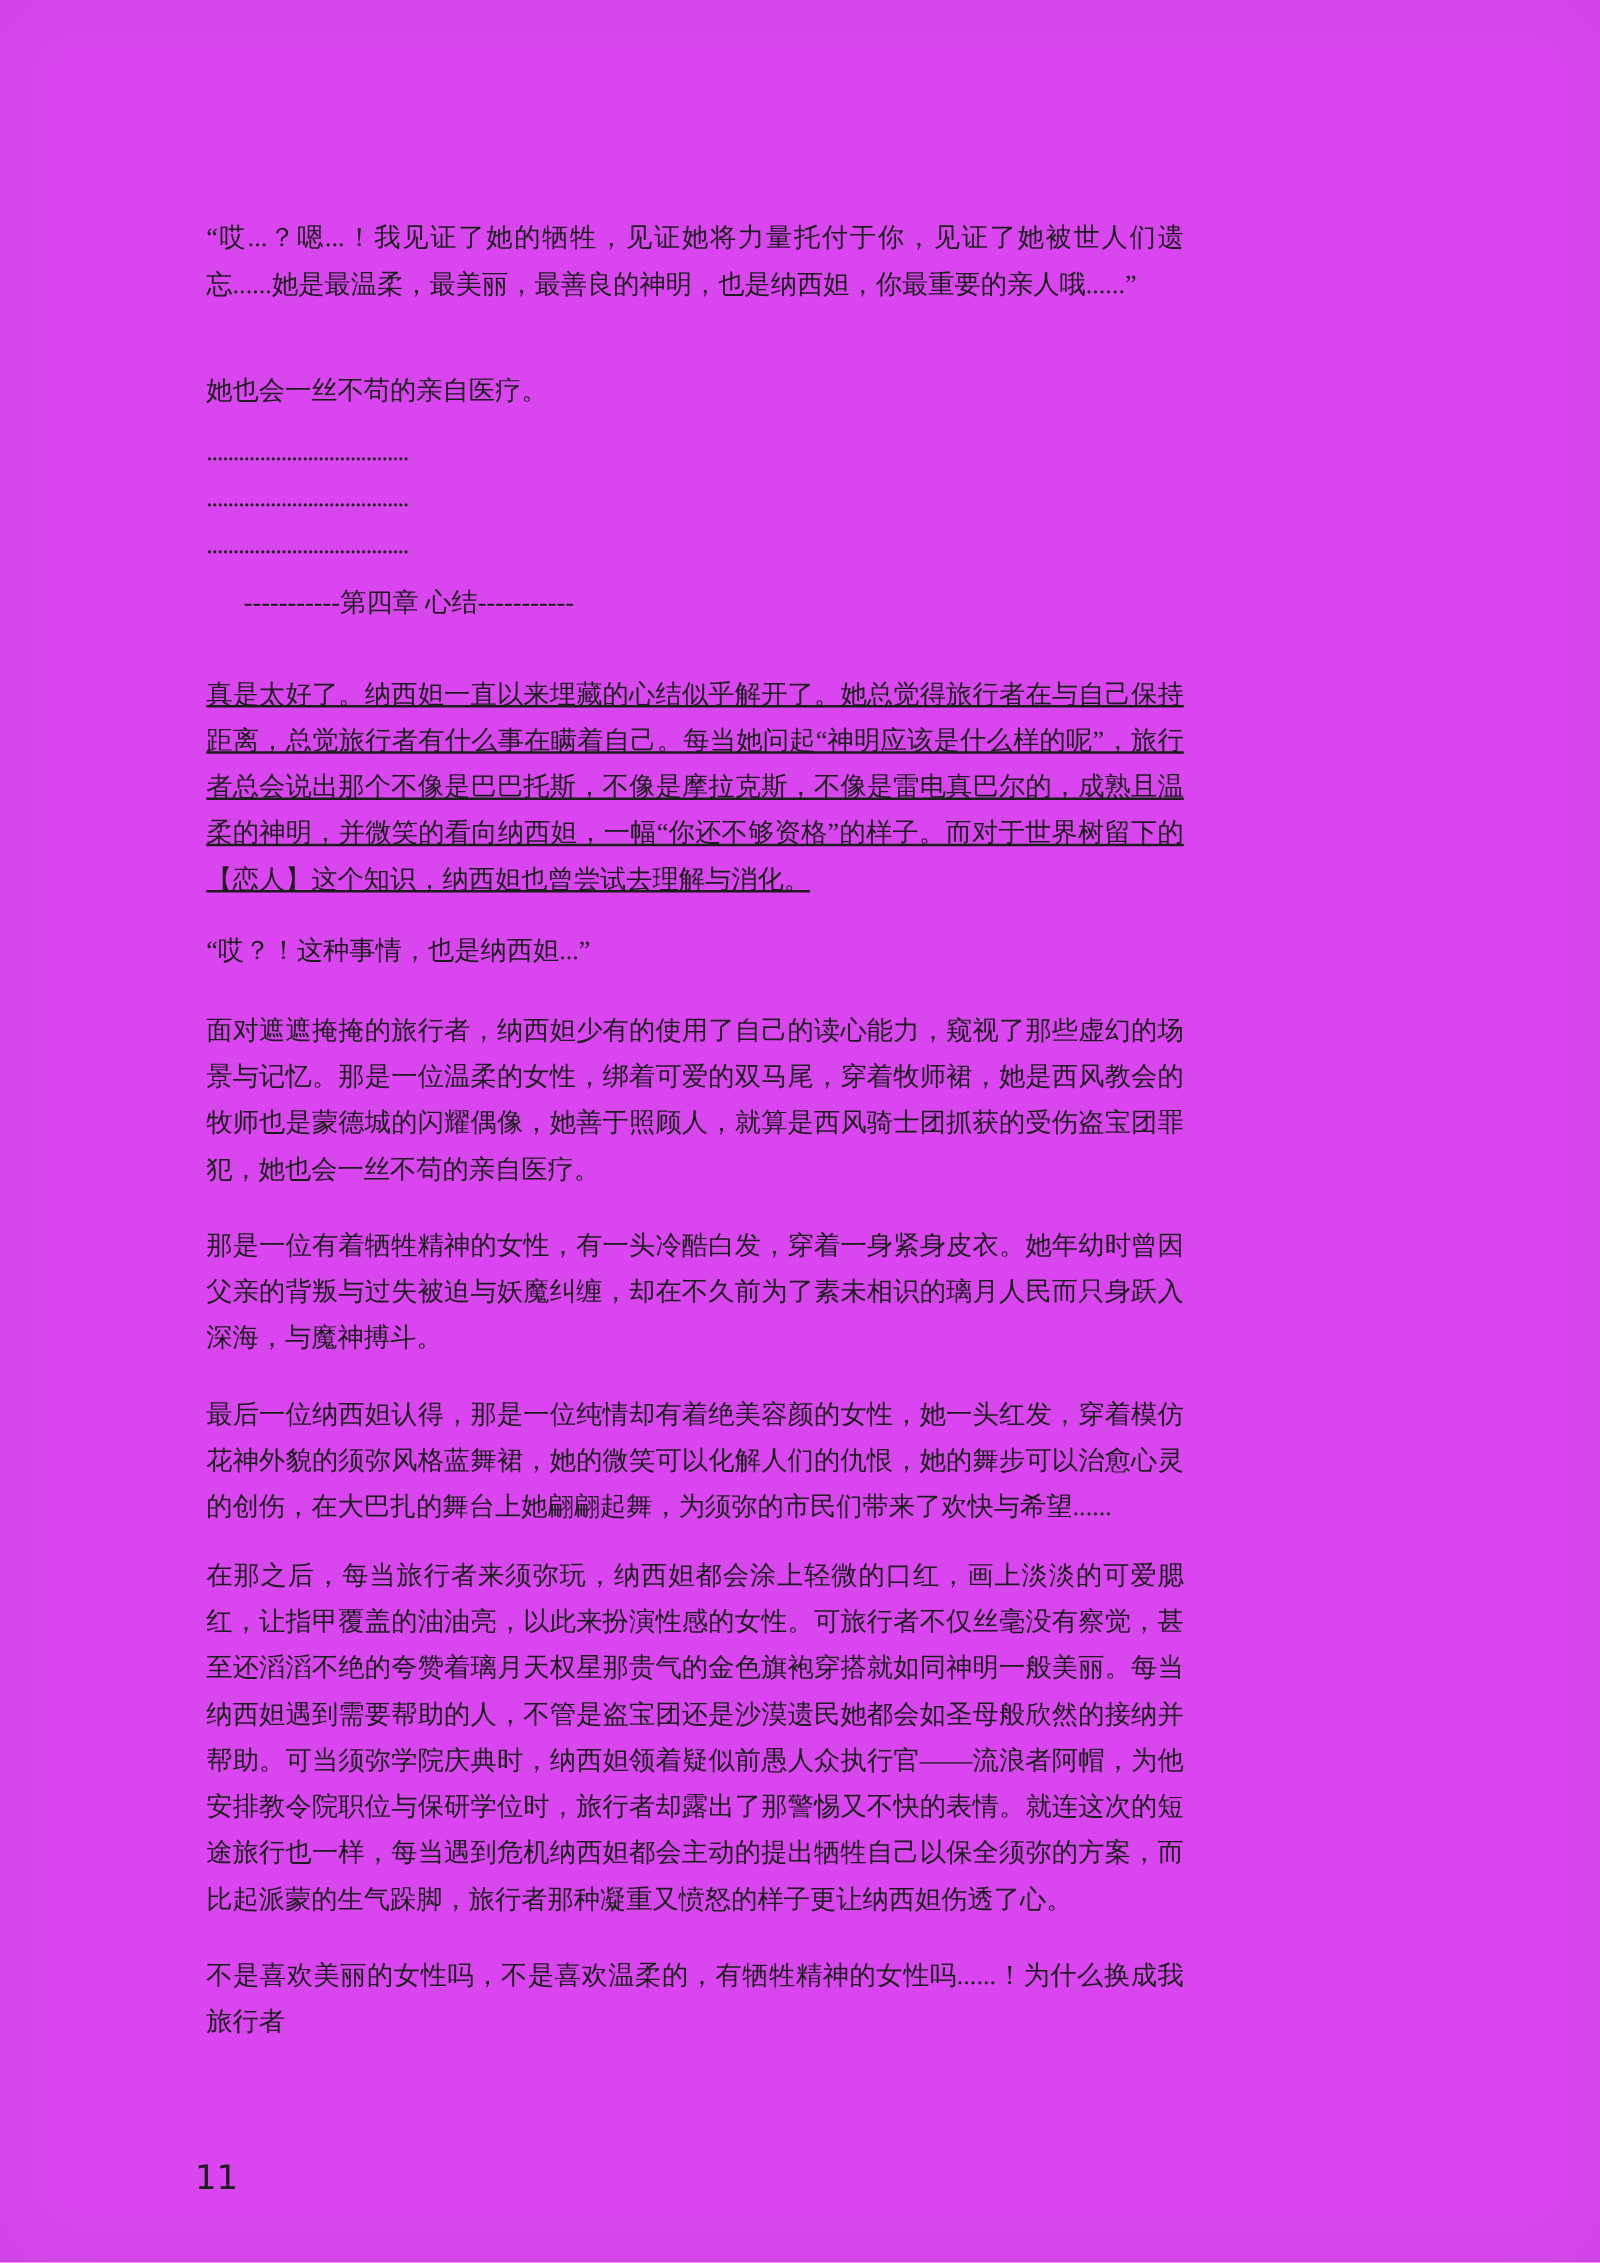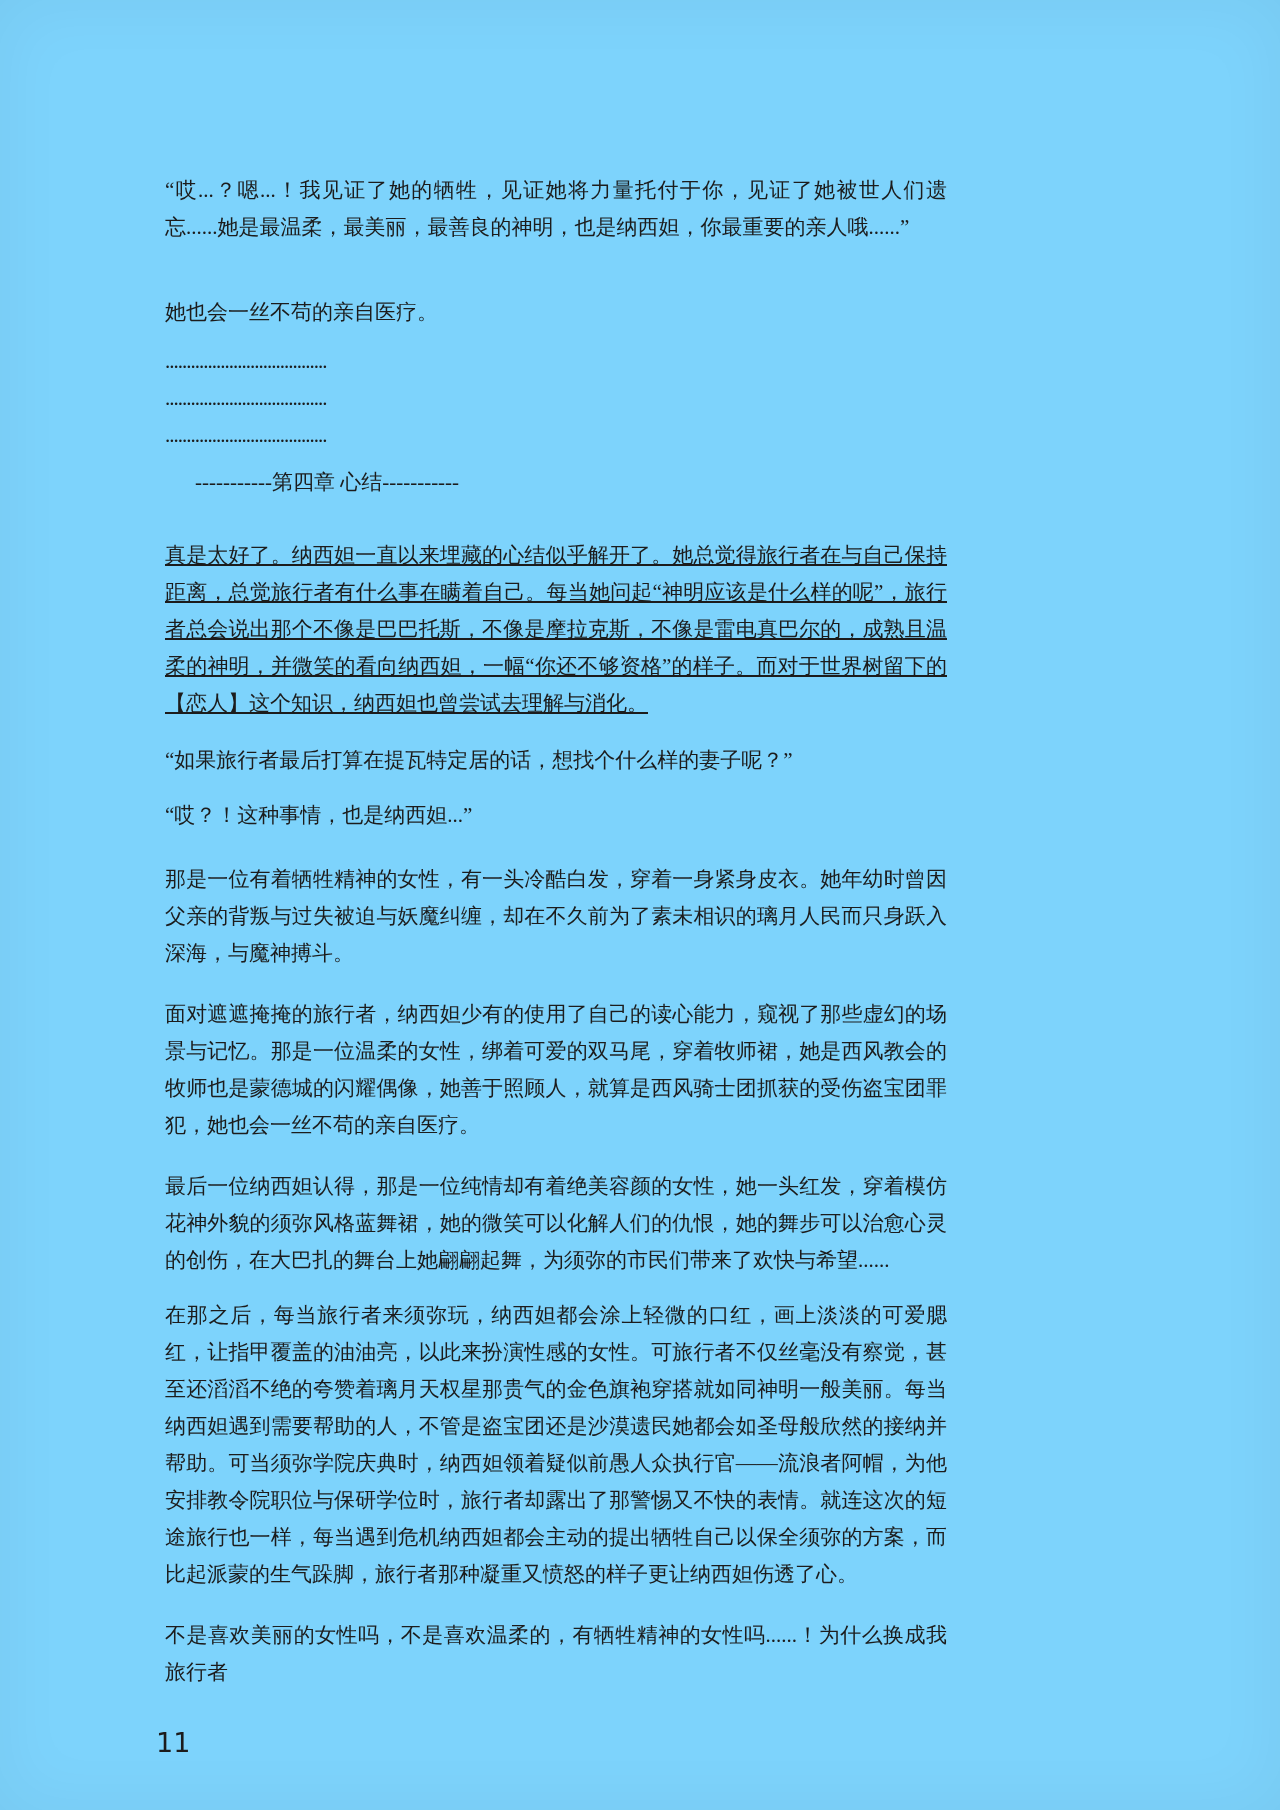--- a/index.html
+++ b/index.html
@@ -5,21 +5,21 @@
   html, body {
     margin: 0;
     padding: 0;
     background: #f4f4f4;
   }
   .page {
     position: relative;
     width: 1280px;
     height: 1810px;
     margin: 0 auto;
-    background: #7dd3fc;
+    background: #d946ef;
     box-shadow: inset 0 0 70px rgba(0,0,0,0.05);
     overflow: hidden;
   }
   .content {
     position: absolute;
     left: 165px;
     top: 172px;
     width: 782px;
     font-family: "Liberation Serif", "DejaVu Serif", serif;
     font-size: 21px;
@@ -57,23 +57,22 @@
 
 <div class="page">
   <div class="content">
     <p class="mb48">“哎...？嗯...！我见证了她的牺牲，见证她将力量托付于你，见证了她被世人们遗忘......她是最温柔，最美丽，最善良的神明，也是纳西妲，你最重要的亲人哦......”</p>
     <p class="mb12">她也会一丝不苟的亲自医疗。</p>
     <p class="dots mb0">......................................</p>
     <p class="dots mb0">......................................</p>
     <p class="dots mb10">......................................</p>
     <p class="heading mb36">-----------第四章 心结-----------</p>
     <p class="mb20">真是太好了。纳西妲一直以来埋藏的心结似乎解开了。她总觉得旅行者在与自己保持距离，总觉旅行者有什么事在瞒着自己。每当她问起“神明应该是什么样的呢”，旅行者总会说出那个不像是巴巴托斯，不像是摩拉克斯，不像是雷电真巴尔的，成熟且温柔的神明，并微笑的看向纳西妲，一幅“你还不够资格”的样子。而对于世界树留下的【恋人】这个知识，纳西妲也曾尝试去理解与消化。</p>
-    <p class="mb18">“如果旅行者最后打算在提瓦特定居的话，想找个什么样的妻子呢？”</p>
     <p class="mb27">“哎？！这种事情，也是纳西妲...”</p>
+    <p class="mb24">面对遮遮掩掩的旅行者，纳西妲少有的使用了自己的读心能力，窥视了那些虚幻的场景与记忆。那是一位温柔的女性，绑着可爱的双马尾，穿着牧师裙，她是西风教会的牧师也是蒙德城的闪耀偶像，她善于照顾人，就算是西风骑士团抓获的受伤盗宝团罪犯，她也会一丝不苟的亲自医疗。</p>
     <p class="mb24">那是一位有着牺牲精神的女性，有一头冷酷白发，穿着一身紧身皮衣。她年幼时曾因父亲的背叛与过失被迫与妖魔纠缠，却在不久前为了素未相识的璃月人民而只身跃入深海，与魔神搏斗。</p>
-    <p class="mb24">面对遮遮掩掩的旅行者，纳西妲少有的使用了自己的读心能力，窥视了那些虚幻的场景与记忆。那是一位温柔的女性，绑着可爱的双马尾，穿着牧师裙，她是西风教会的牧师也是蒙德城的闪耀偶像，她善于照顾人，就算是西风骑士团抓获的受伤盗宝团罪犯，她也会一丝不苟的亲自医疗。</p>
     <p class="mb18">最后一位纳西妲认得，那是一位纯情却有着绝美容颜的女性，她一头红发，穿着模仿花神外貌的须弥风格蓝舞裙，她的微笑可以化解人们的仇恨，她的舞步可以治愈心灵的创伤，在大巴扎的舞台上她翩翩起舞，为须弥的市民们带来了欢快与希望......</p>
     <p class="mb24">在那之后，每当旅行者来须弥玩，纳西妲都会涂上轻微的口红，画上淡淡的可爱腮红，让指甲覆盖的油油亮，以此来扮演性感的女性。可旅行者不仅丝毫没有察觉，甚至还滔滔不绝的夸赞着璃月天权星那贵气的金色旗袍穿搭就如同神明一般美丽。每当纳西妲遇到需要帮助的人，不管是盗宝团还是沙漠遗民她都会如圣母般欣然的接纳并帮助。可当须弥学院庆典时，纳西妲领着疑似前愚人众执行官——流浪者阿帽，为他安排教令院职位与保研学位时，旅行者却露出了那警惕又不快的表情。就连这次的短途旅行也一样，每当遇到危机纳西妲都会主动的提出牺牲自己以保全须弥的方案，而比起派蒙的生气跺脚，旅行者那种凝重又愤怒的样子更让纳西妲伤透了心。</p>
     <p class="mb0">不是喜欢美丽的女性吗，不是喜欢温柔的，有牺牲精神的女性吗......！为什么换成我旅行者</p>
   </div>
 
   <div class="page-number">11</div>
 </div>
 
 </body></html>

